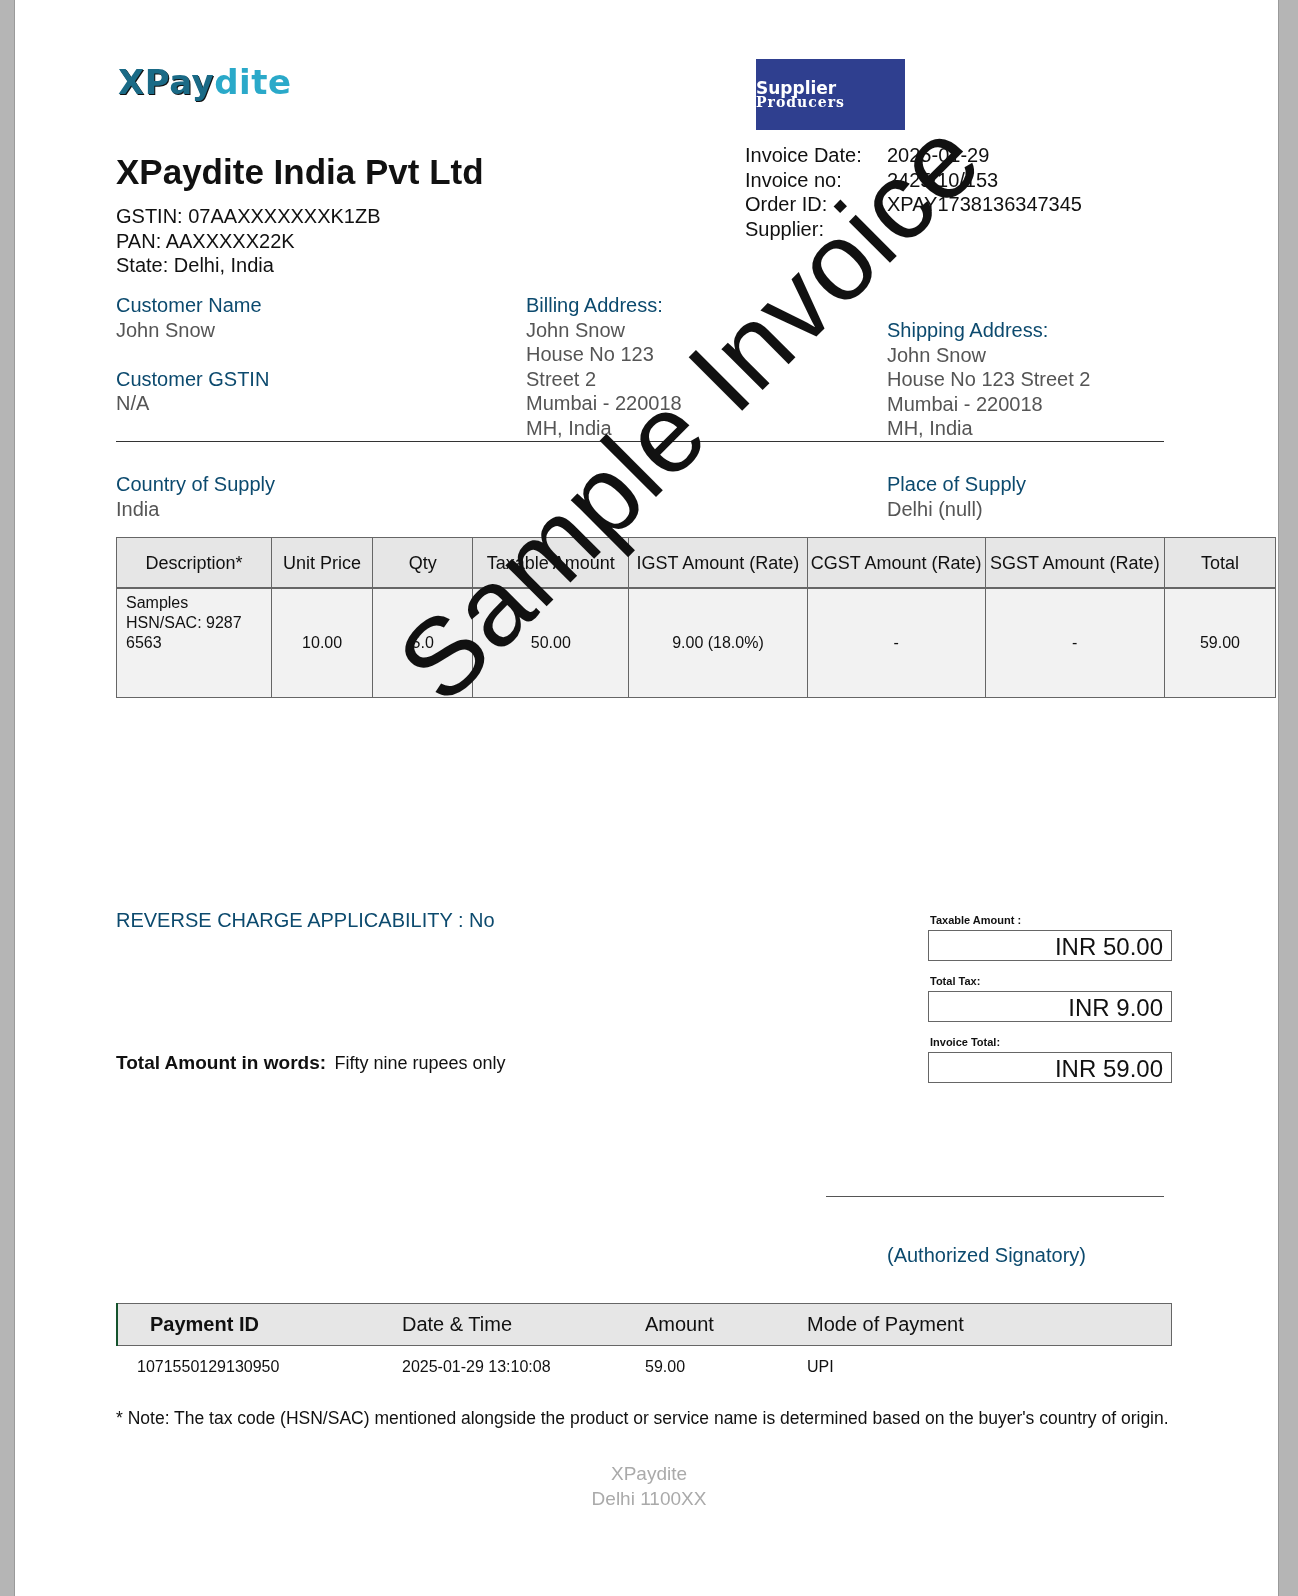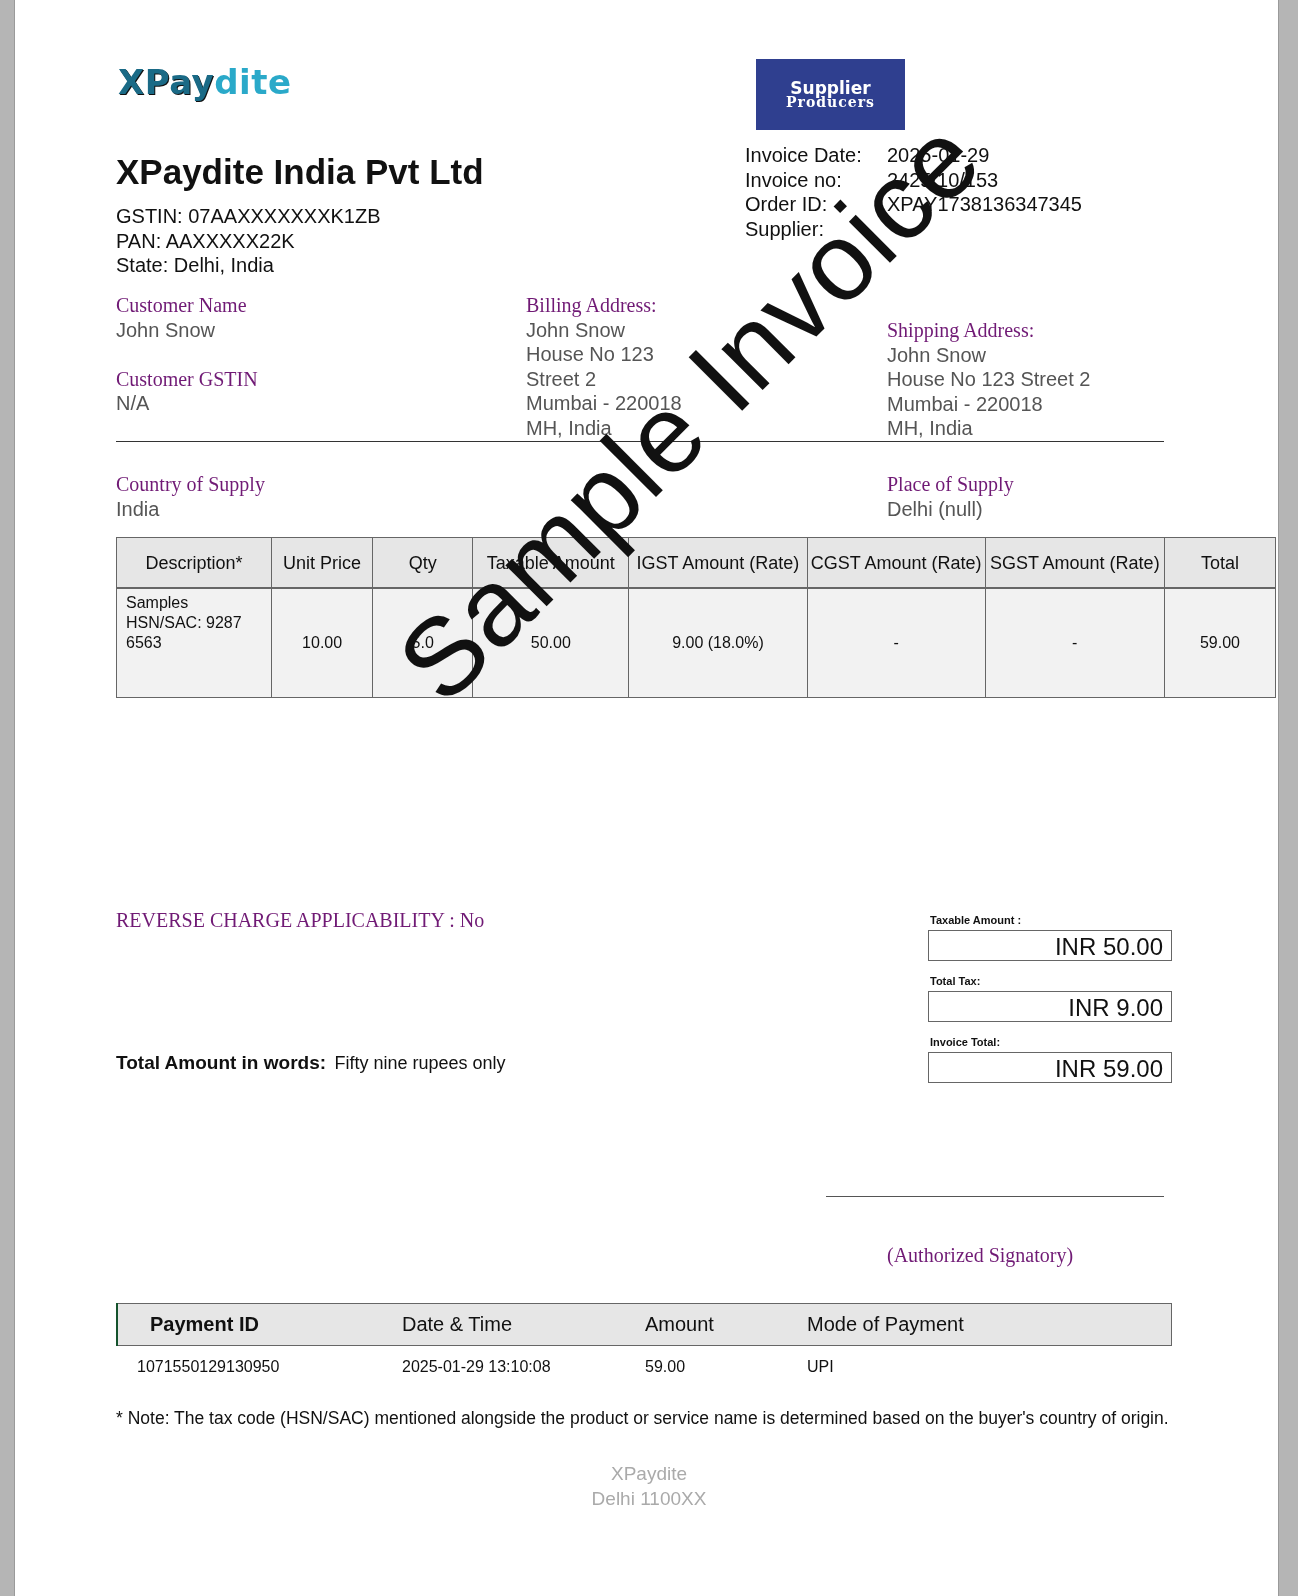--- a/index.html
+++ b/index.html
@@ -13,32 +13,32 @@
   }
   .abs { position:absolute; }
   .logo-text {
     left:103px; top:62px; font-size:34px; font-weight:bold; letter-spacing:0.5px;
     color:#2aa9c9; font-family:"DejaVu Sans", sans-serif;
   }
   .logo-text .dark { color:#1a6a86; text-shadow:1px 1px 0 #111; }
   .supplier-logo {
     left:741px; top:59px; width:149px; height:71px; background:#2f3f8f;
     color:#fff; font-family:"DejaVu Serif", "Liberation Serif", serif;
-    display:flex; flex-direction:column; justify-content:center; align-items:center;
+    display:flex; flex-direction:column; justify-content:center; align-items:flex-start;
     line-height:14px;
   }
   .supplier-logo .l1 { font-size:17px; font-weight:bold; font-family:"DejaVu Sans", sans-serif; }
   .supplier-logo .l2 { font-size:14px; font-weight:bold; letter-spacing:1px; }
   .company-name { left:101px; top:152px; font-size:35px; font-weight:bold; }
   .company-info { left:101px; top:204px; font-size:20px; line-height:24.5px; }
   .meta { left:730px; top:143px; font-size:20px; line-height:24.5px; }
   .meta-row { display:flex; }
   .meta-row .k { width:142px; }
   .meta-row .v { width:220px; }
-  .lbl { font-size:20px; color:#701a75; line-height:24.5px;font-family:Liberation Serif, serif; }
+  .lbl { font-size:20px; color:#0c4a6e; line-height:24.5px; }
   .val { font-size:20px; color:#555; line-height:24.5px; }
   .hr { height:1px; background:#333; }
   table.items { position:absolute; left:101px; top:537px; width:1160px; border-collapse:collapse; font-size:18px; }
   table.items th, table.items td { border:1px solid #666; text-align:center; }
   table.items th { background:#e6e6e6; font-weight:normal; height:47px; line-height:22px; border-bottom:2px solid #666; }
   table.items td { background:#f2f2f2; height:100px; font-size:16px; }
   table.items td.desc { text-align:left; vertical-align:top; padding:4px 9px; line-height:20px; }
   .totals { left:913px; top:910px; width:244px; }
   .tot-lbl { font-size:11px; font-weight:bold; margin-left:2px; line-height:20px; }
   .tot-box { border:1px solid #666; height:31px; font-size:24px; text-align:right; padding-right:8px; line-height:31px; margin-bottom:10px; box-sizing:border-box; }

